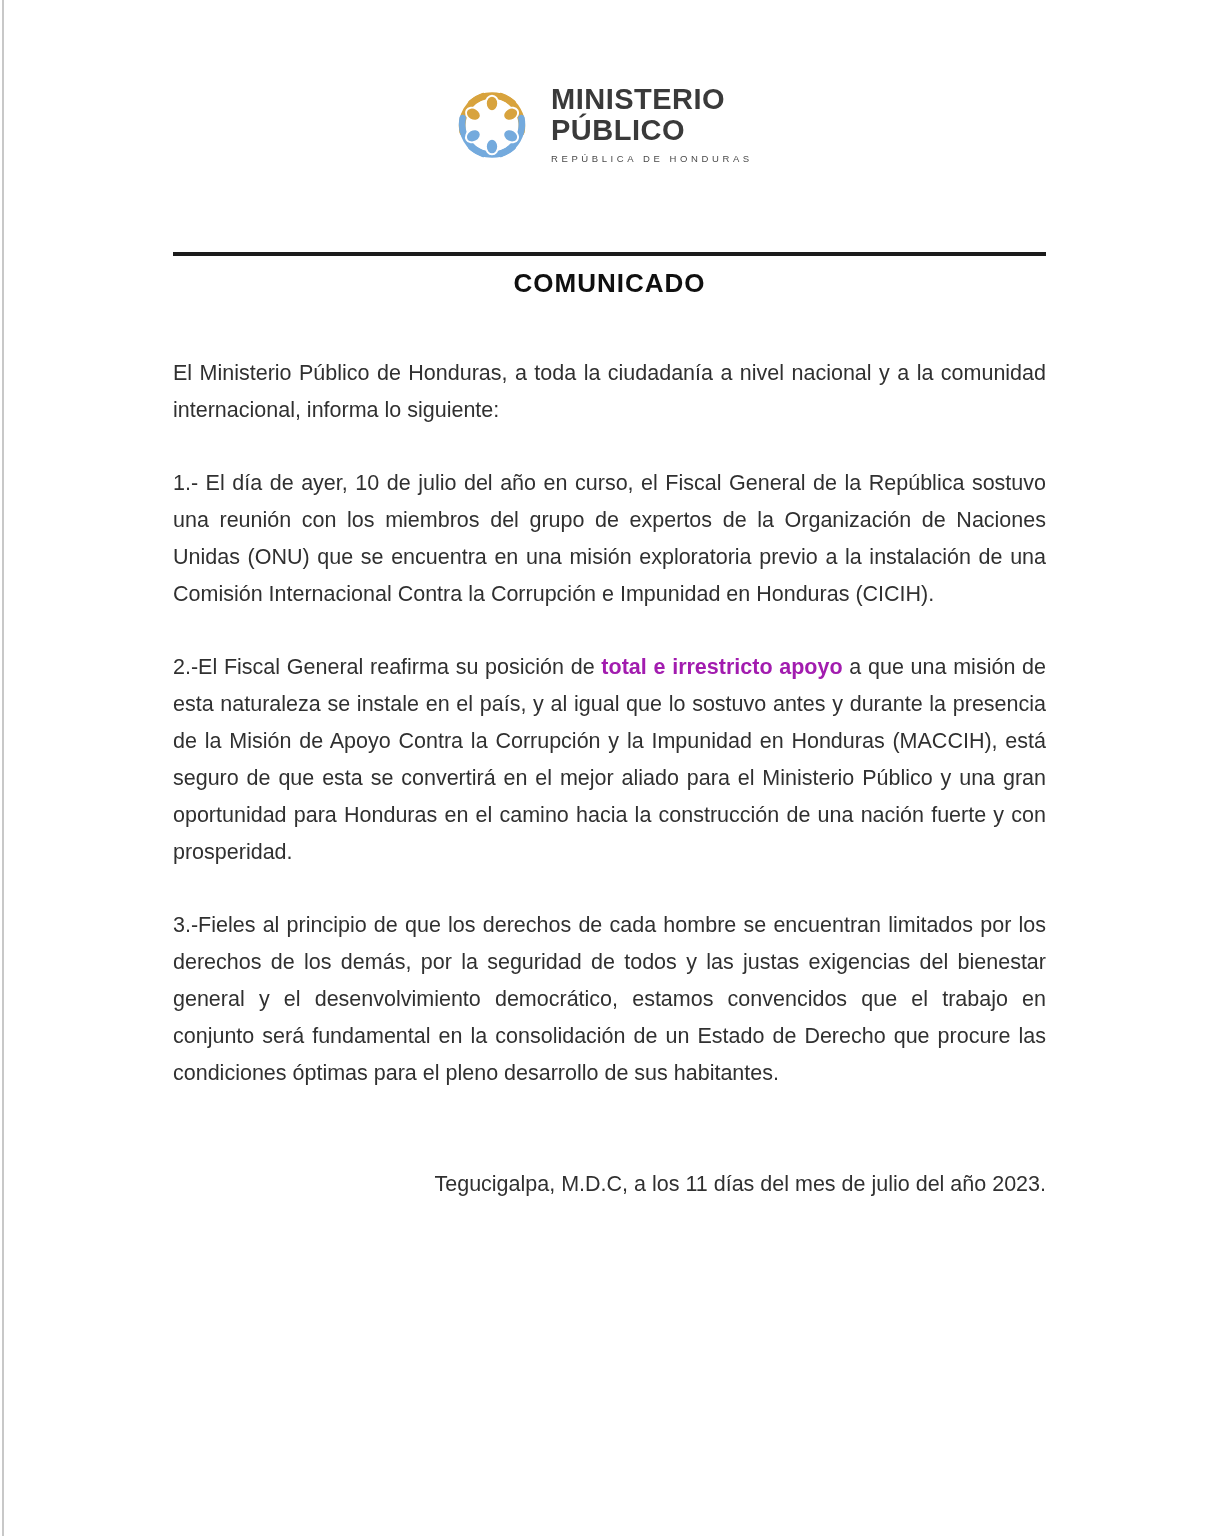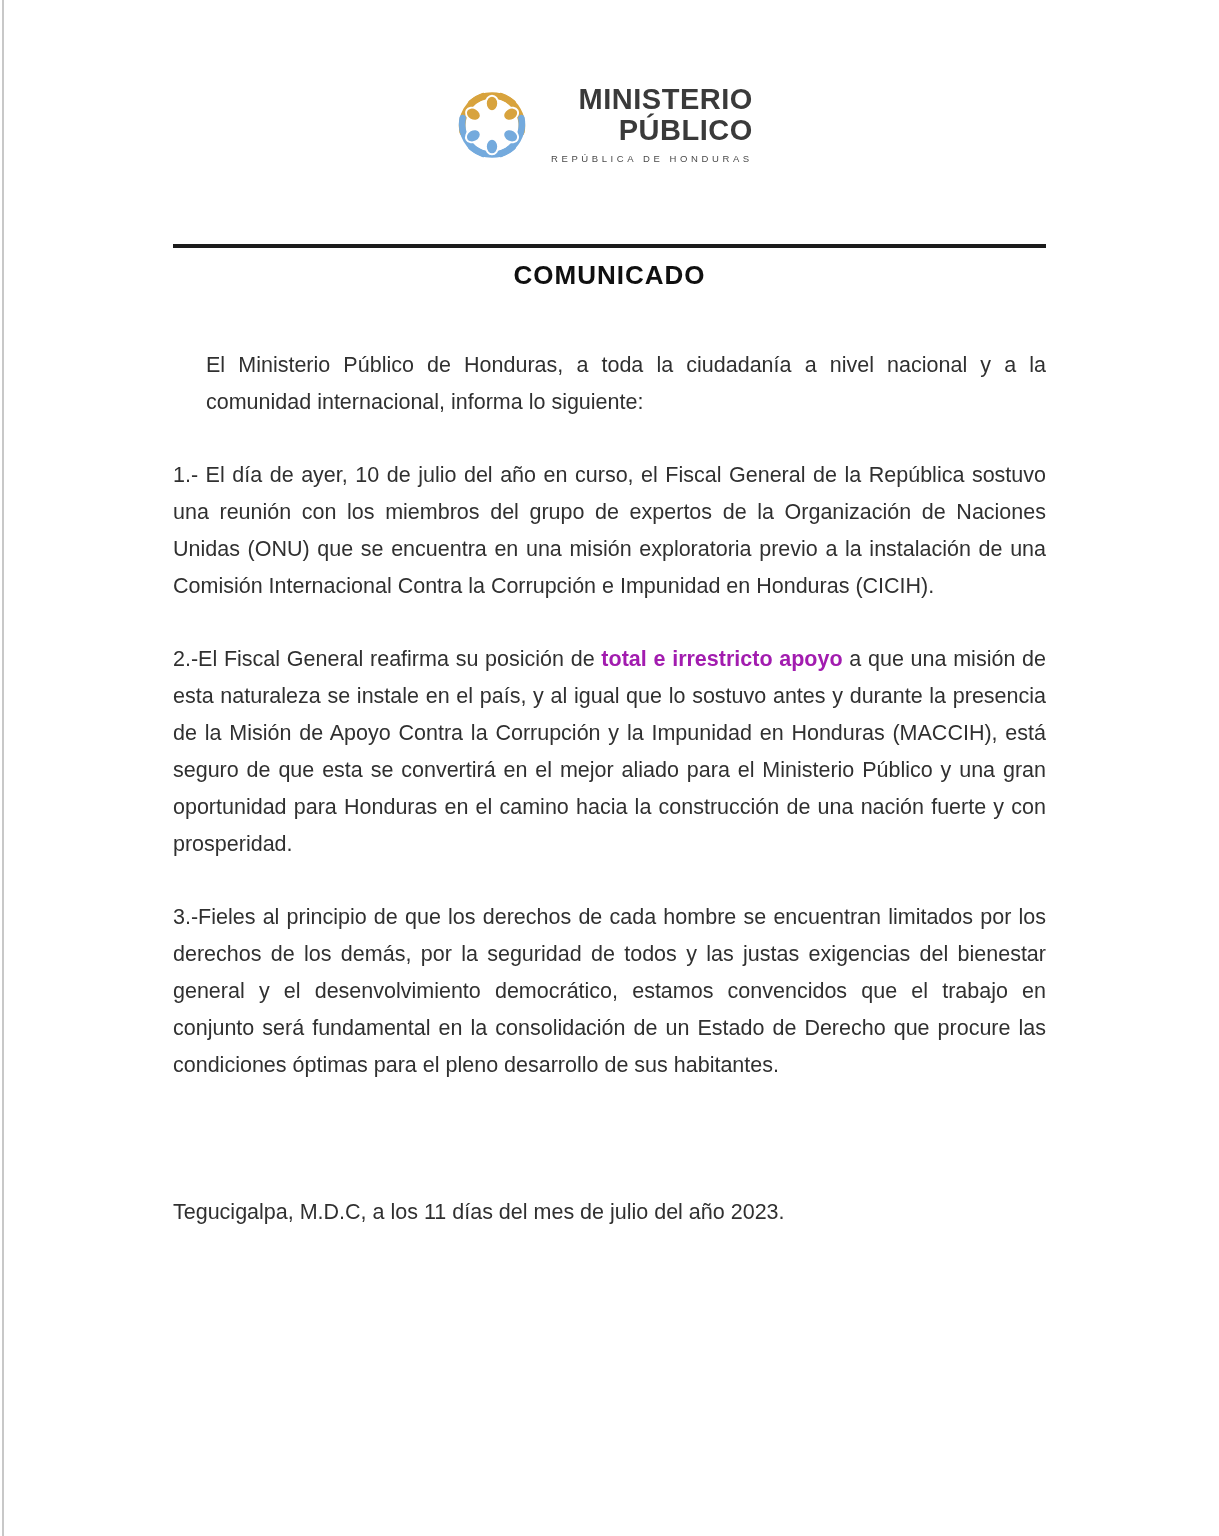--- a/index.html
+++ b/index.html
@@ -22,59 +22,59 @@
   .logo {
     position: absolute;
     left: 448px; top: 78px;
     display: flex;
     align-items: flex-start;
     gap: 15px;
   }
   .emblem { width: 88px; height: 94px; }
   .emblem ellipse { stroke: #ffffff; stroke-width: 2.2px; }
   .emblem path { fill: none; stroke-linecap: round; }
-  .logo-text { padding-top: 6px; text-align: right; }
+  .logo-text { padding-top: 6px; }
   .logo-title {
     font-size: 29px;
     font-weight: 700;
     line-height: 31px;
     letter-spacing: 0.5px;
     color: #3a3a3a;
   }
   .logo-subtitle {
     margin-top: 7px;
     font-size: 9.5px;
     font-weight: 400;
     letter-spacing: 3.6px;
     color: #4a4a4a;
     white-space: nowrap;
   }
   
   .doc {
     position: absolute;
-    left: 173px; top: 244px;
+    left: 173px; top: 252px;
     width: 873px;
     font-size: 21.5px;
     line-height: 37px;
     color: #303030;
     text-align: justify;
   }
   .rule { height: 4px; background: #1b1b1b; }
   .title {
     margin: 11px 0 0;
     text-align: center;
     font-size: 26px;
     font-weight: 700;
     line-height: 32px;
     letter-spacing: 1px;
     color: #101010;
   }
   .doc p { margin: 36px 0 0; }
-  .doc p.intro { margin-top: 56px; margin-left: 33px; }
-  .doc p.dateline { margin-top: 110px; text-align: left; }
+  .doc p.intro { margin-top: 56px; }
+  .doc p.dateline { margin-top: 74px; text-align: right; }
   .doc strong { font-weight: 700; color: #a21caf; }
 </style>
 </head>
 <body>
 
 <div class="edge-line"></div>
 
 <header class="logo">
   <svg class="emblem" viewBox="0 0 100 100" aria-hidden="true">
 

